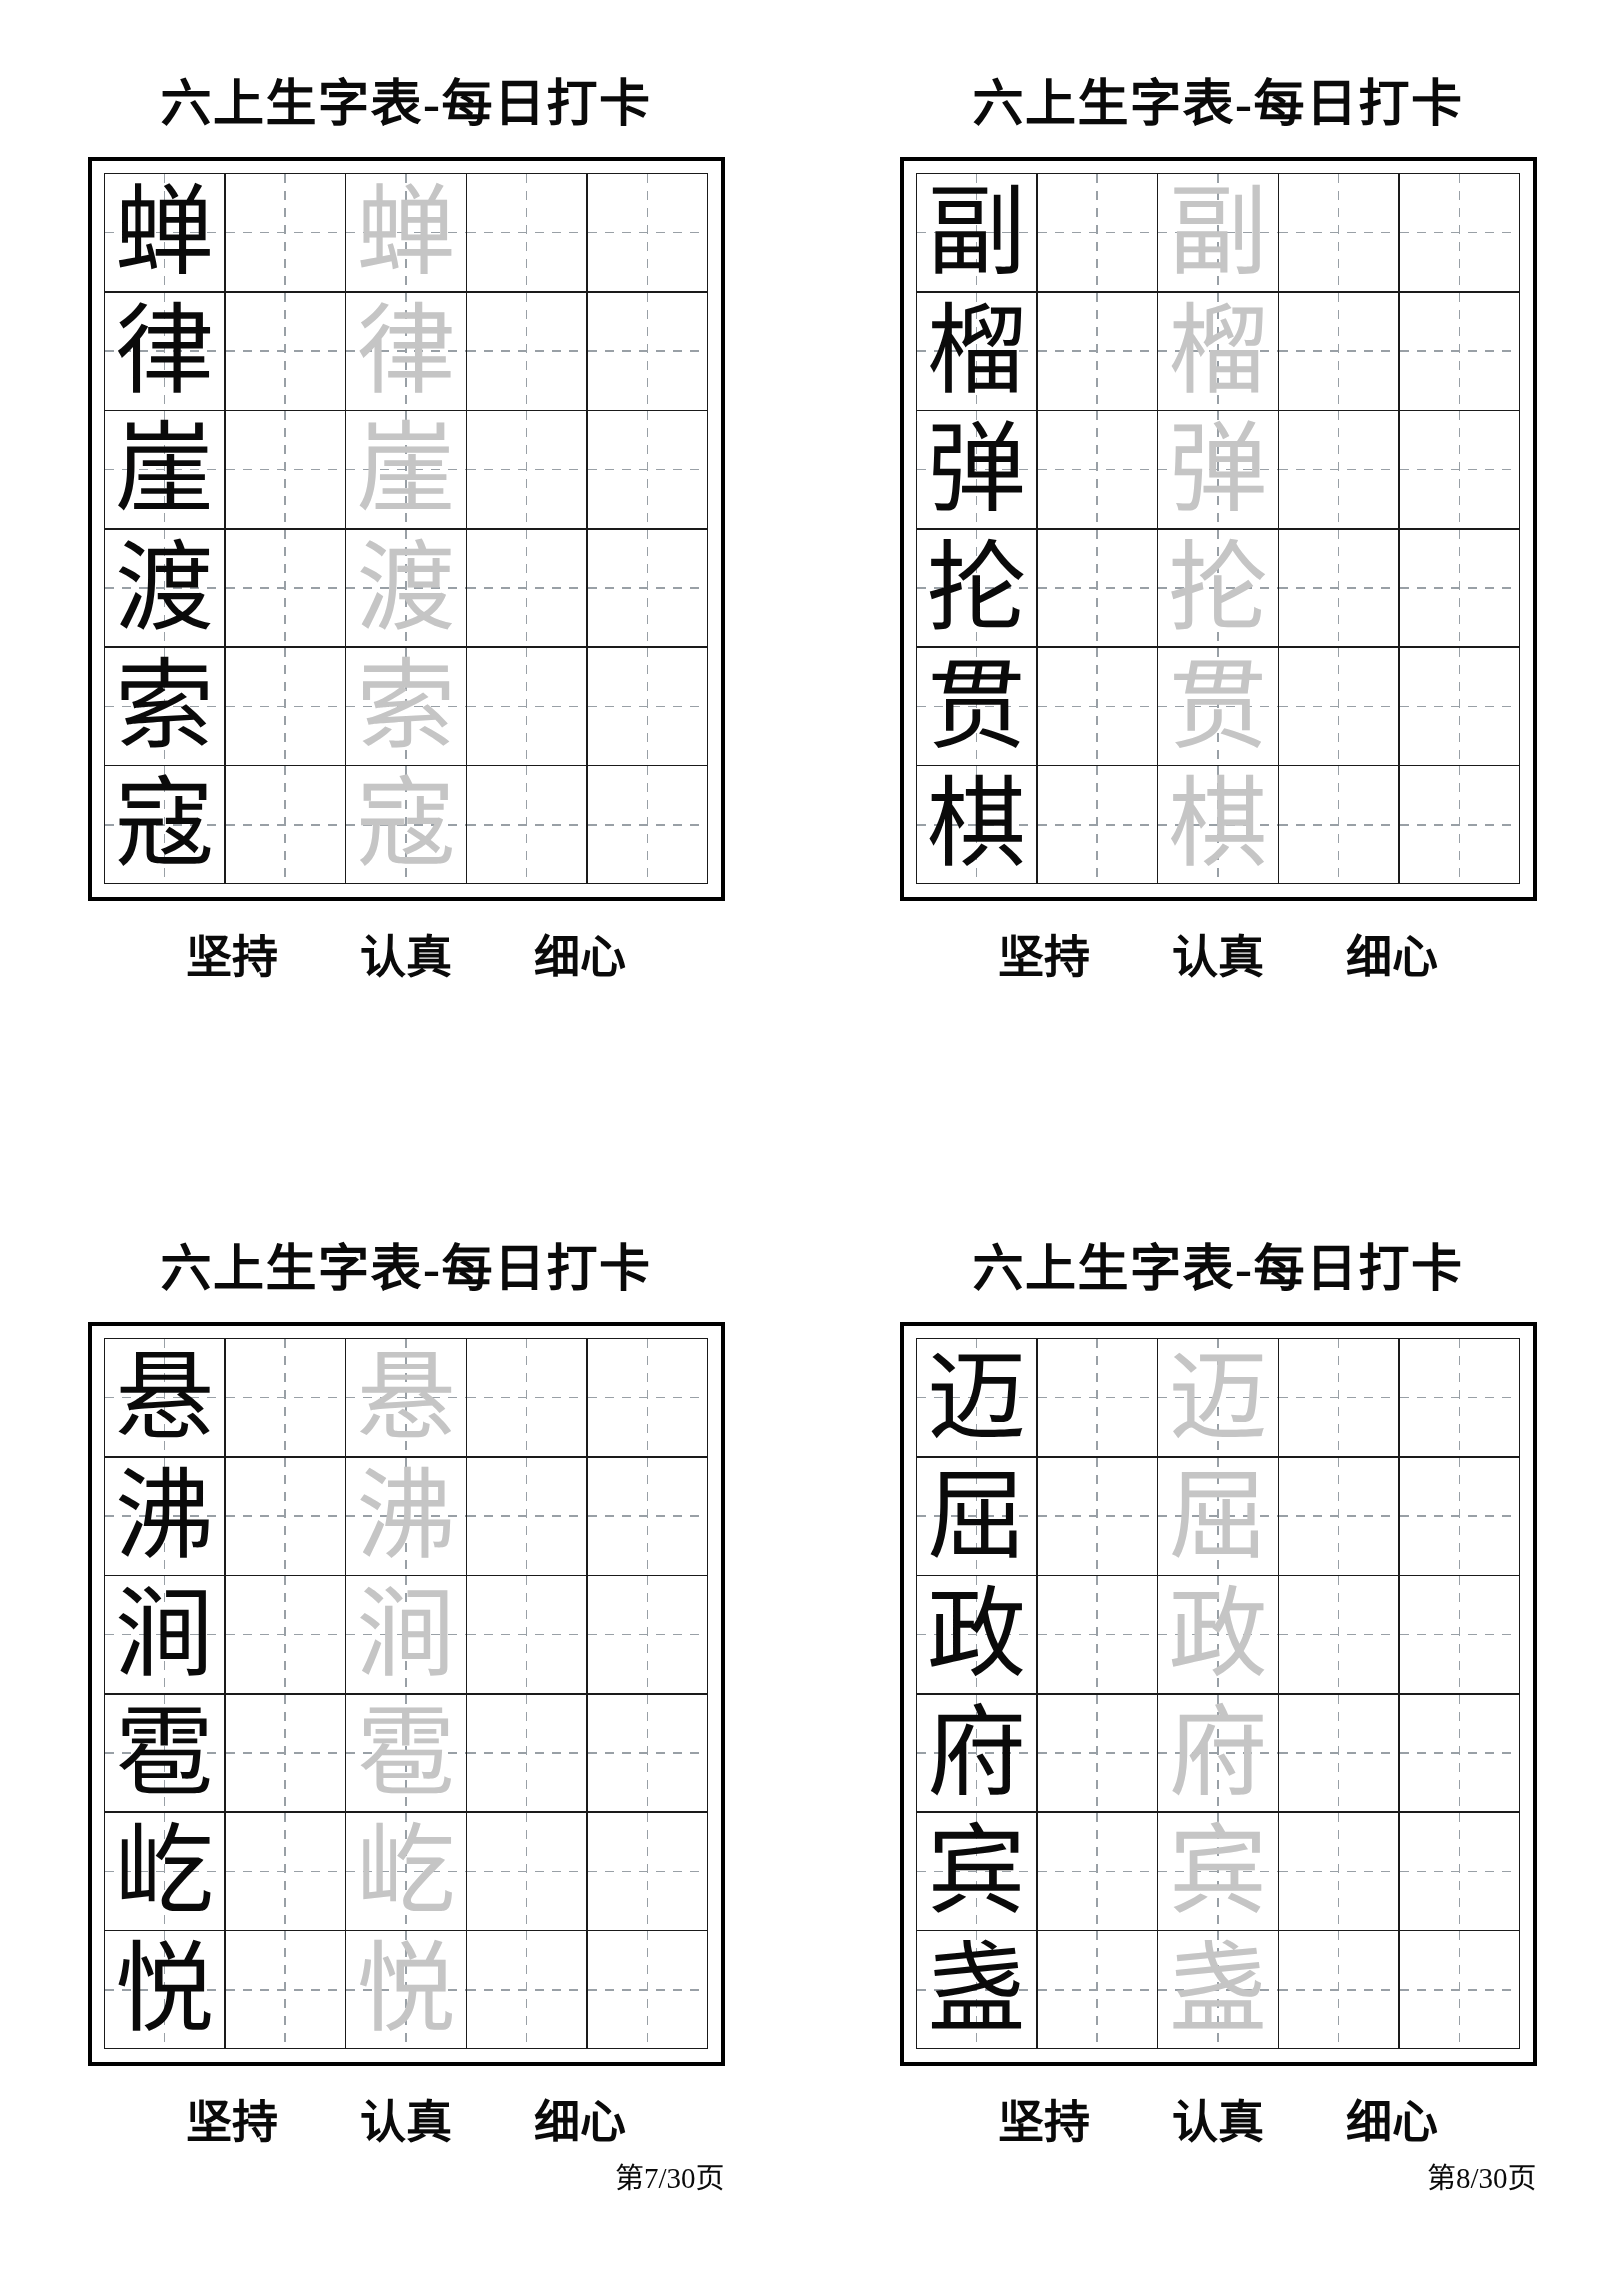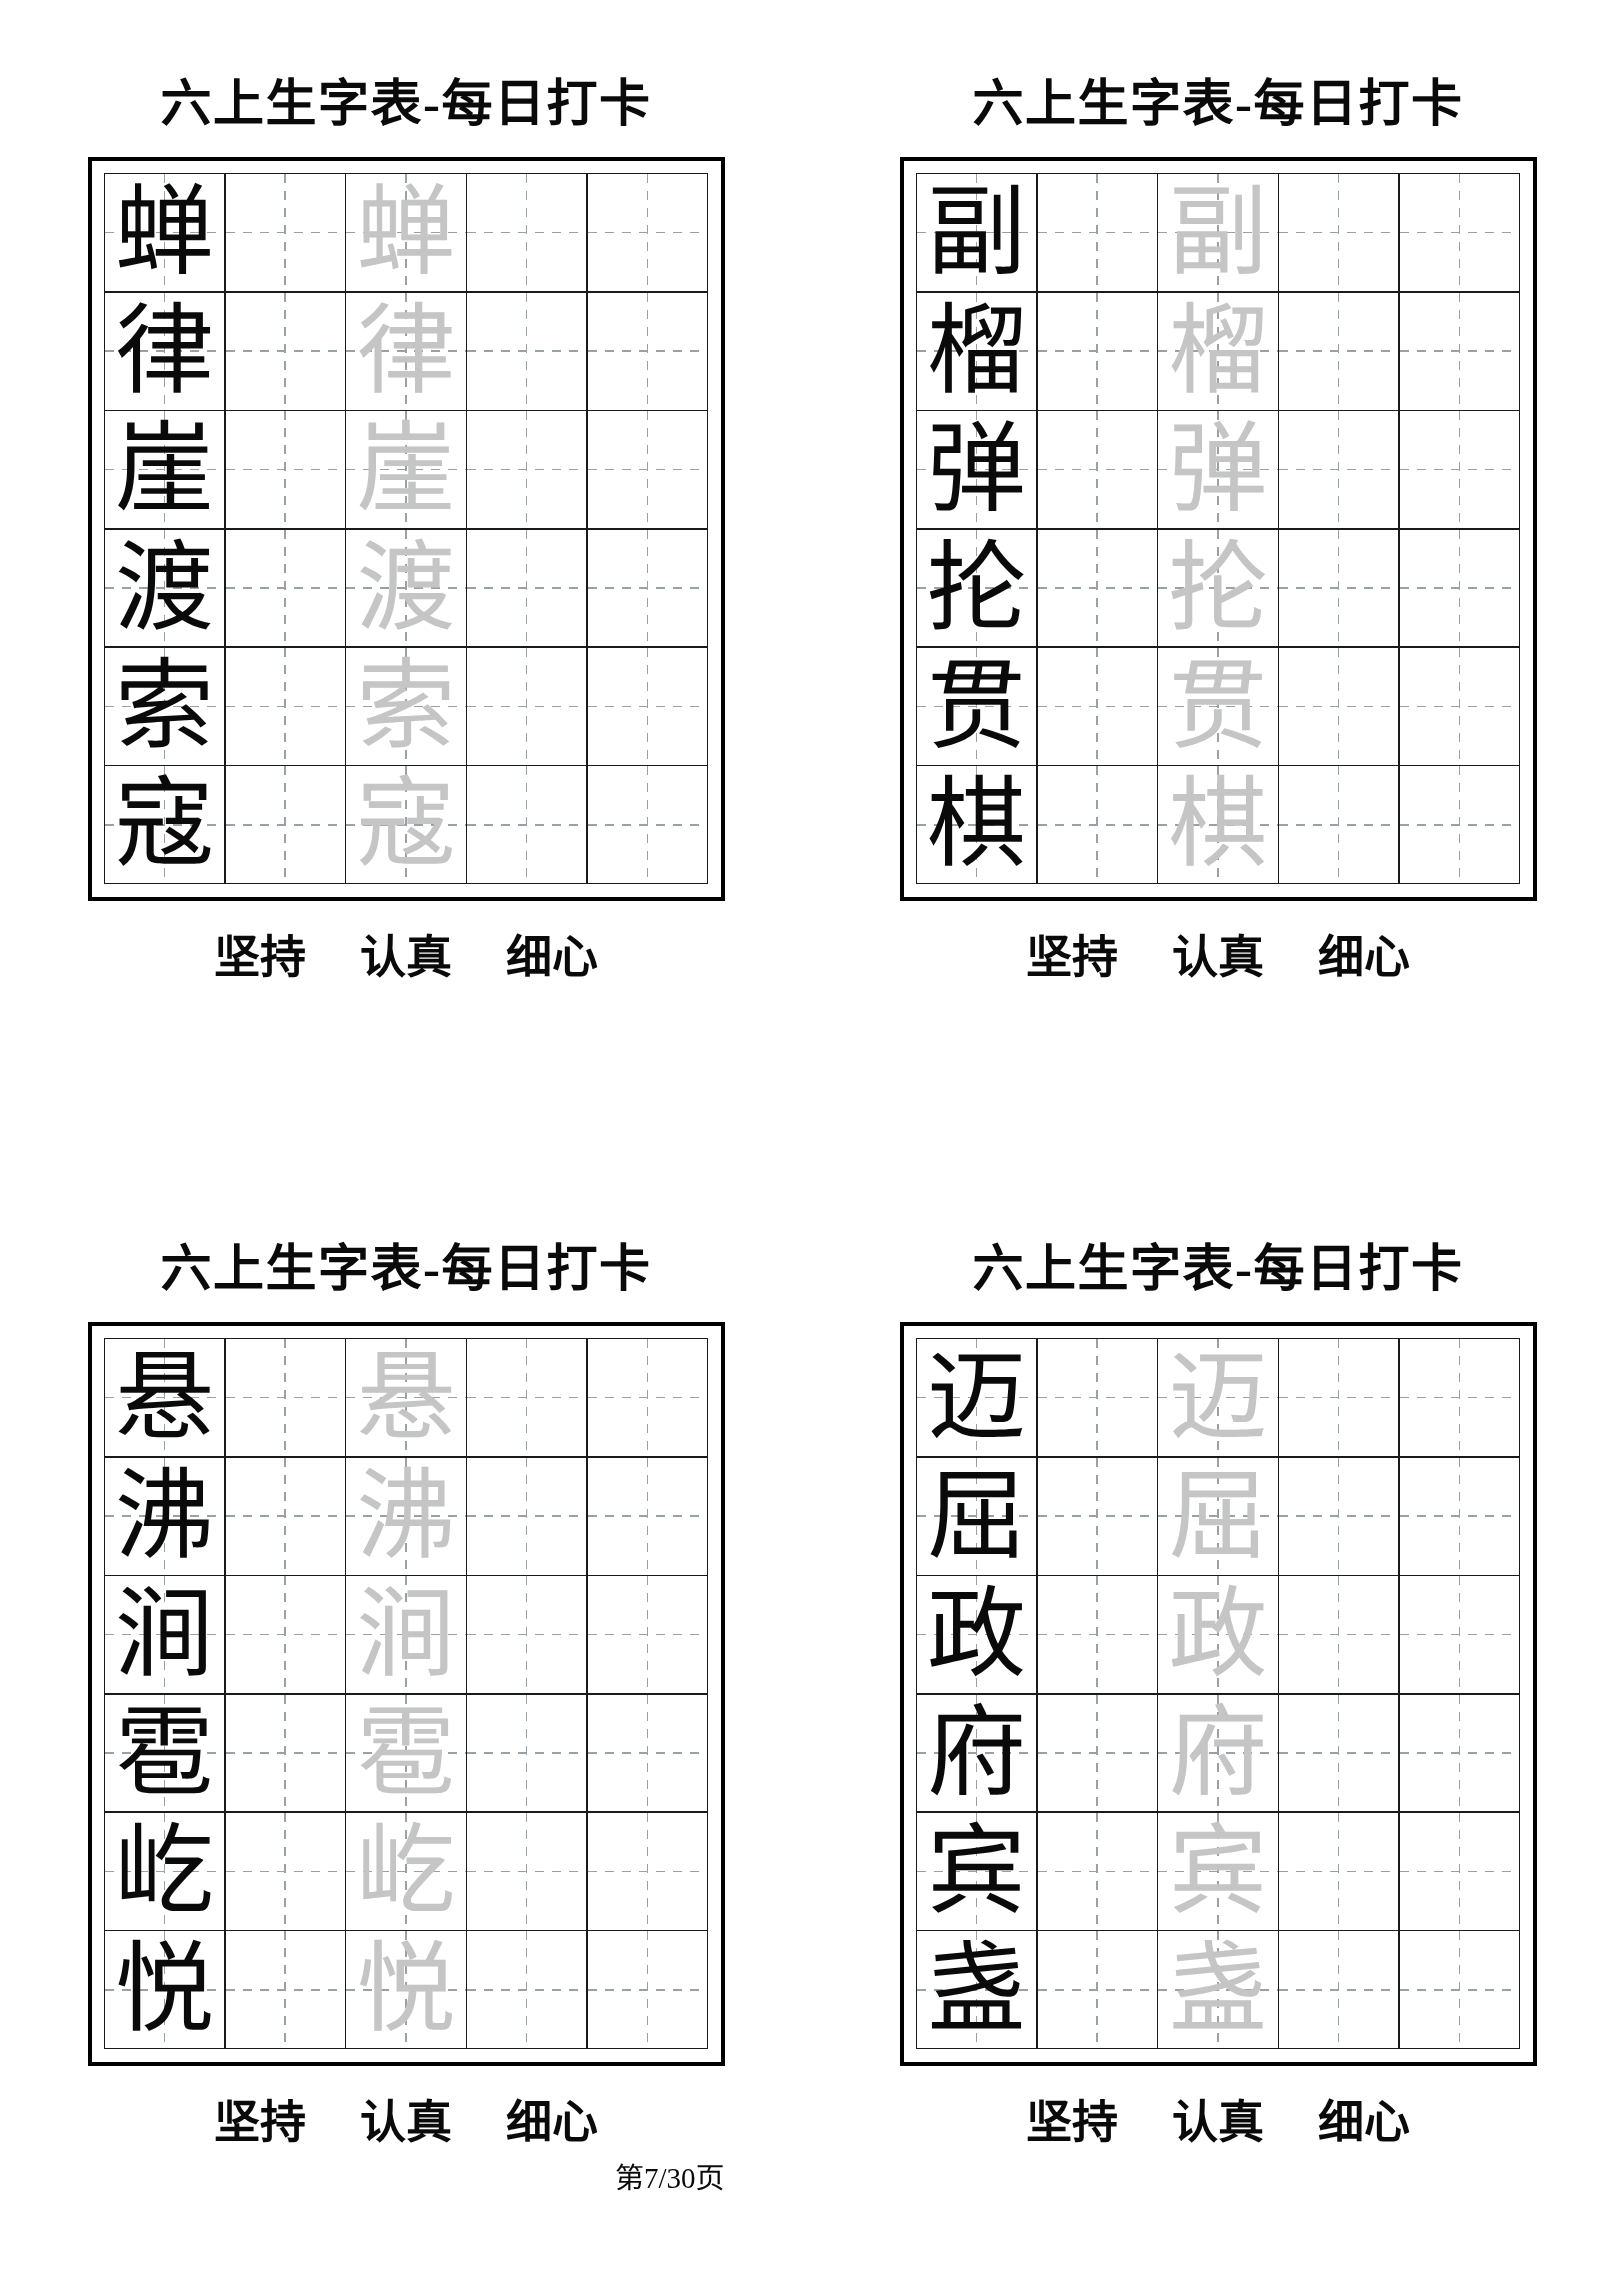--- a/index.html
+++ b/index.html
@@ -86,21 +86,21 @@
     font-size: 99px;
     line-height: 1;
     font-weight: 400;
   }
   .glyph.ink   { color: #0a0a0a; }
   .glyph.trace { color: #c5c5c5; }
   .motto-row {
     margin-top: 32px;
     display: flex;
     justify-content: center;
-    gap: 54px;
+    gap: 82px;
     font-size: 46px;
     font-weight: 700;
     color: #0a0a0a;
     line-height: 1.1;
   }
   .pagenum {
     box-sizing: border-box;
     width: 637px;
     margin-top: 12.4px;
     text-align: right;
@@ -686,16 +686,17 @@
             <div class="vguide"></div>
             <div class="hguide"></div>
           </div>
         </div>
     </div>
     <div class="motto-row">
       <span>坚持</span>
       <span>认真</span>
       <span>细心</span>
     </div>
+    <div class="pagenum">第8/30页</div>
   </section>
 
 </div>
 
 
 </body></html>

